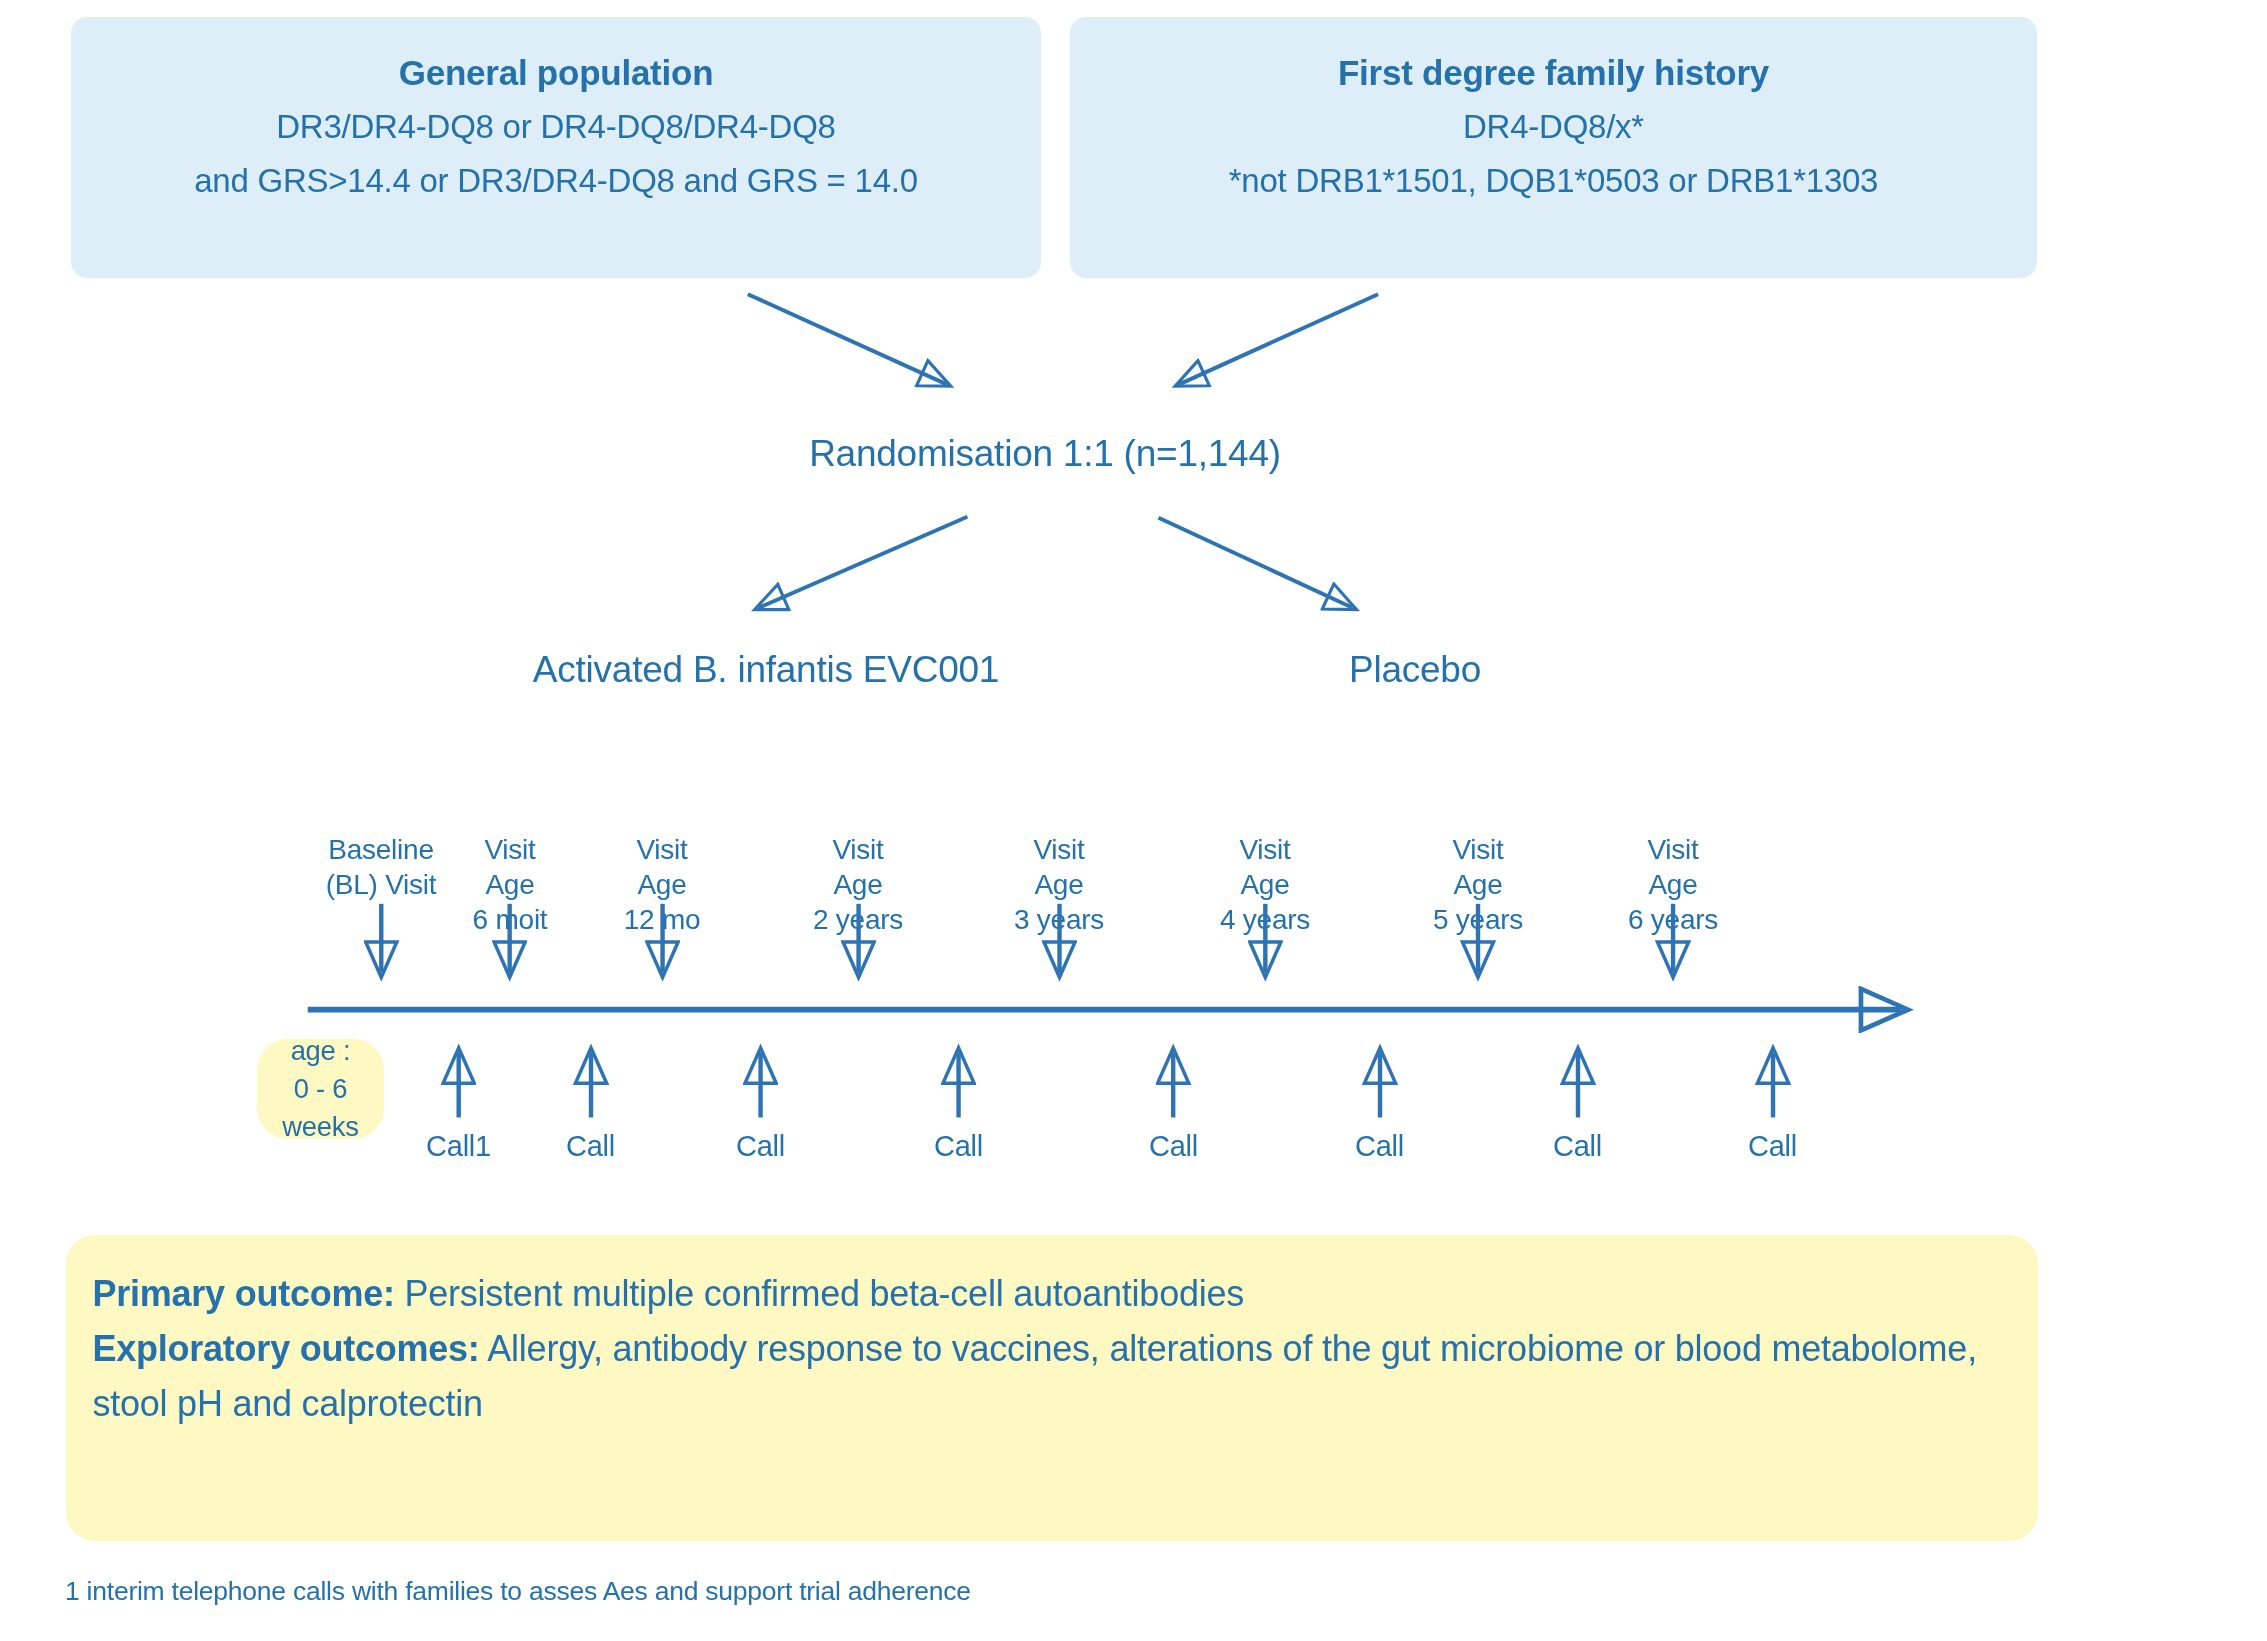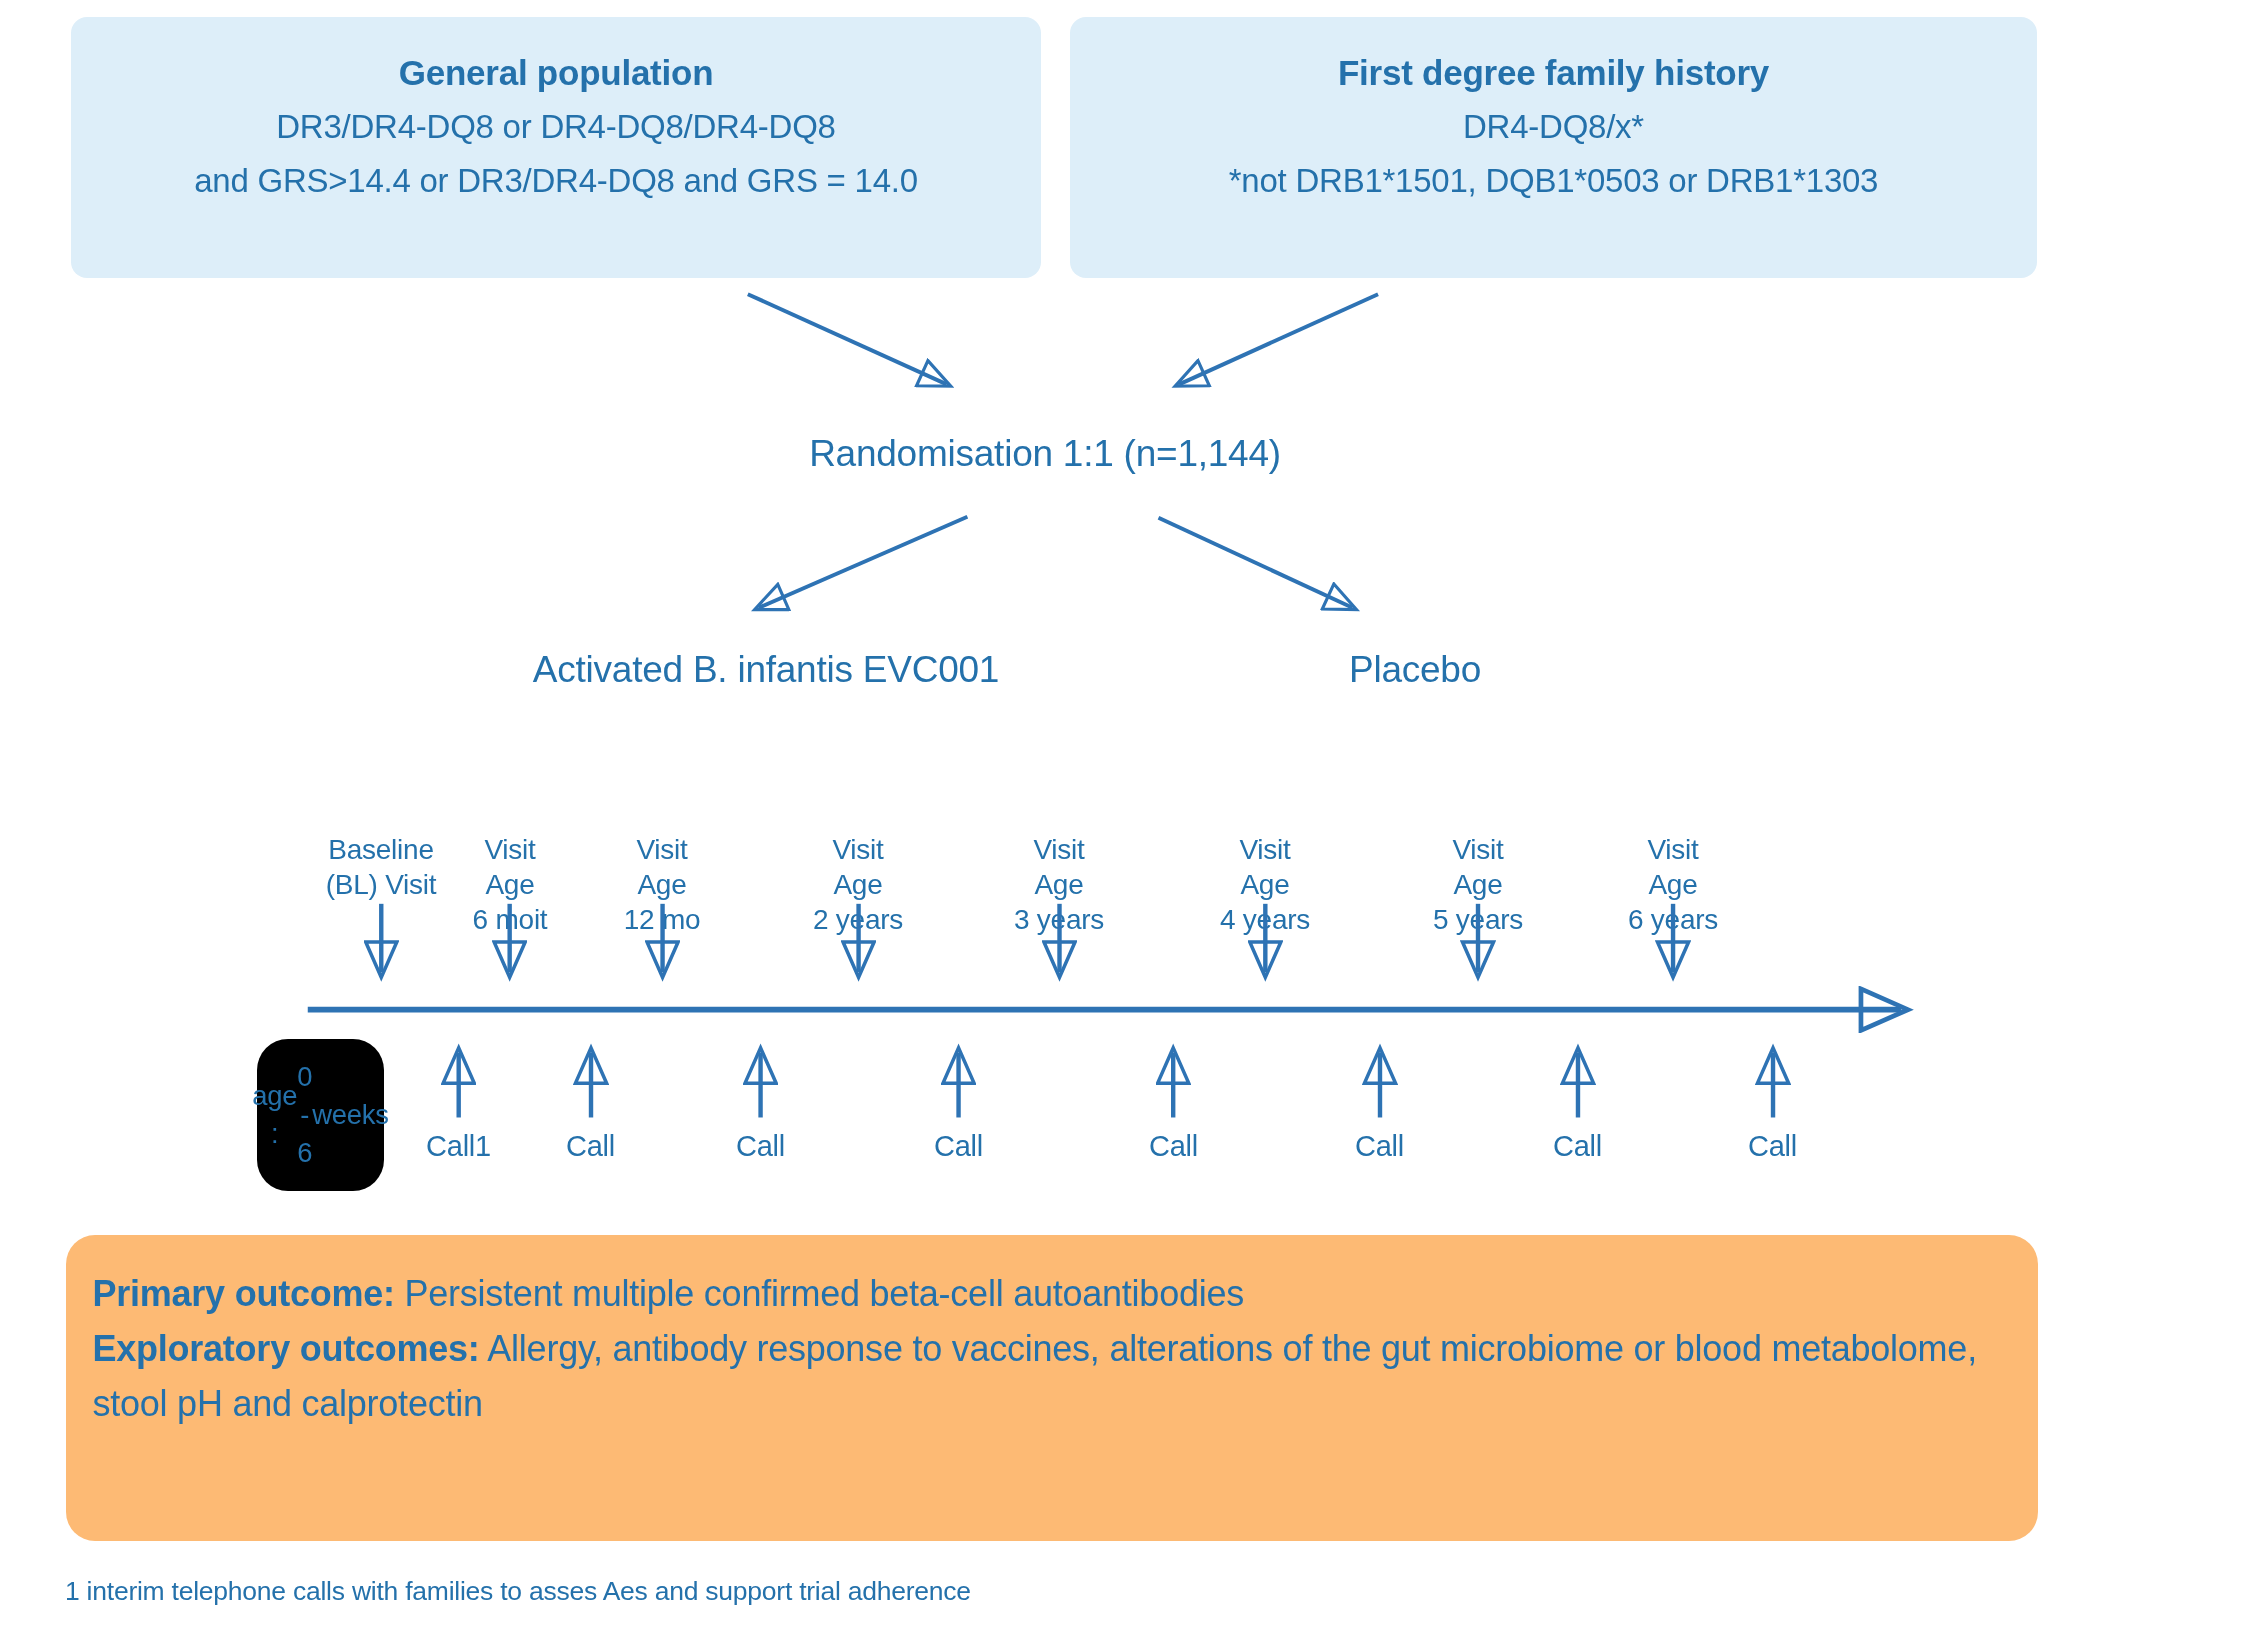--- a/index.html
+++ b/index.html
@@ -19,28 +19,28 @@
   .rand-label{
     position:absolute;left:751px;top:433px;width:588px;text-align:center;
     font-size:37px;
   }
   .arm-label{position:absolute;top:649px;text-align:center;font-size:37px;}
   #arm-treatment{left:472px;width:588px;}
   #arm-placebo{left:1317px;width:196px;}
   .visit-col{position:absolute;top:796px;width:186px;text-align:center;margin-top:36px;}
   .visit-line{font-size:28px;line-height:35px;}
   .age-box{
-    position:absolute;left:257px;top:1039px;width:127px;height:152px;background:#000000;
-    border-radius:31px;display:flex;align-items:center;justify-content:center;
+    position:absolute;left:257px;top:1039px;width:127px;height:100px;background:#fef9c3;
+    border-radius:31px;display:flex;flex-direction:column;align-items:center;justify-content:center;
     text-align:center;box-sizing:border-box;
   }
   .age-line{font-size:27.4px;line-height:38px;}
   .call-label{position:absolute;top:1130px;width:137px;text-align:center;font-size:29px;}
   .outcomes-box{
-    position:absolute;left:66px;top:1235px;width:1972px;height:306px;background:#fdba74;
+    position:absolute;left:66px;top:1235px;width:1972px;height:306px;background:#fef9c3;
     border-radius:29px;box-sizing:border-box;padding:31px 29px 0 26.5px;
   }
   .outcome-row{margin:0;font-size:36px;line-height:55px;}
   .outcome-row strong{font-weight:bold;}
   .footnote{position:absolute;left:65px;top:1576px;font-size:26.5px;}
   svg.arrows{position:absolute;left:0;top:0;width:2267px;height:1642px;pointer-events:none;}
   svg.arrows line,svg.arrows path{stroke:#2e73b4;fill:none;}
 </style>
 </head>
 <body>

